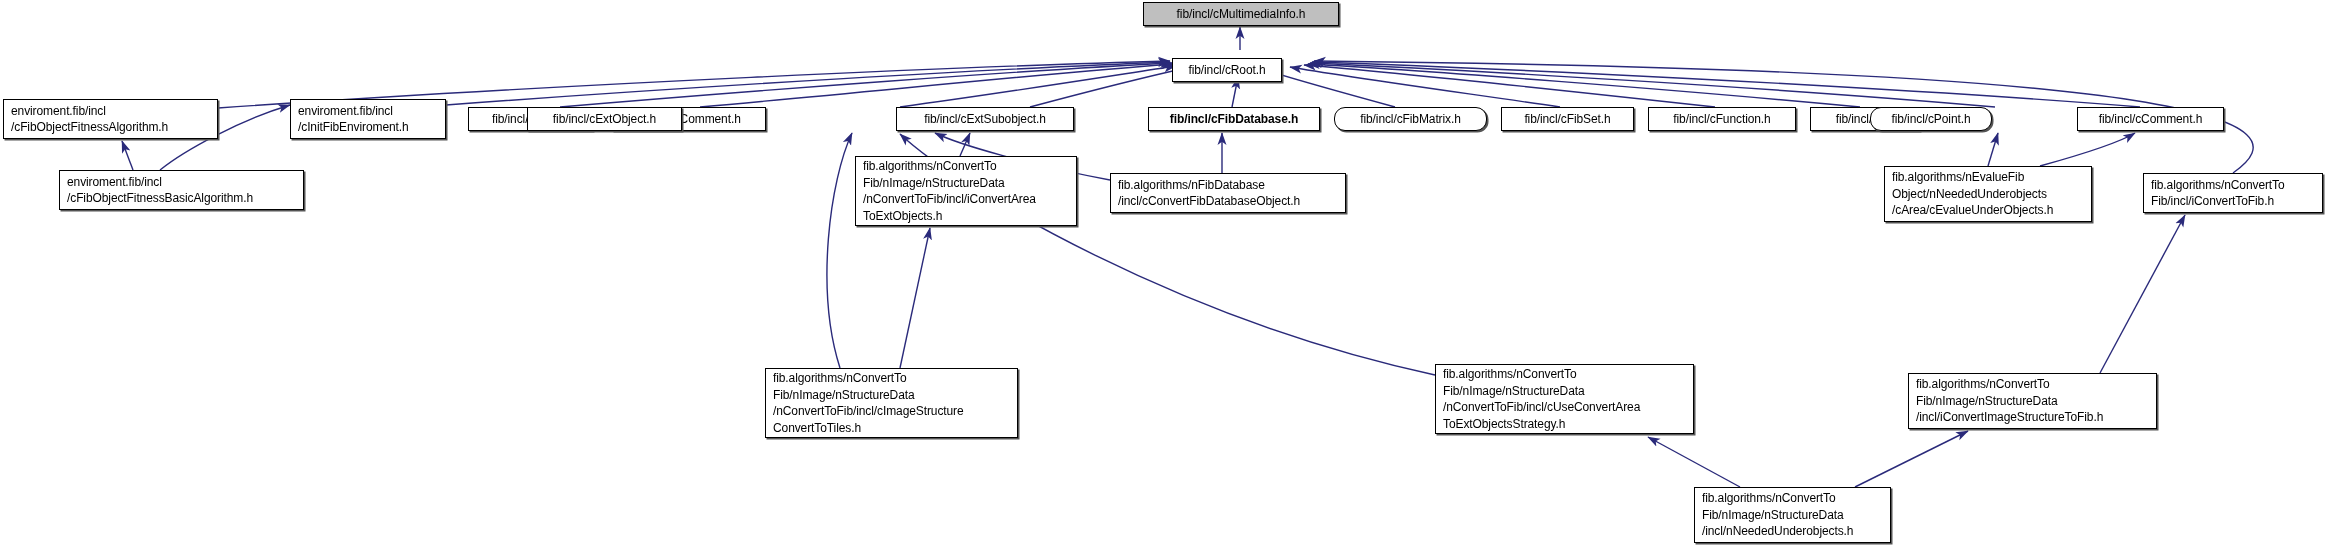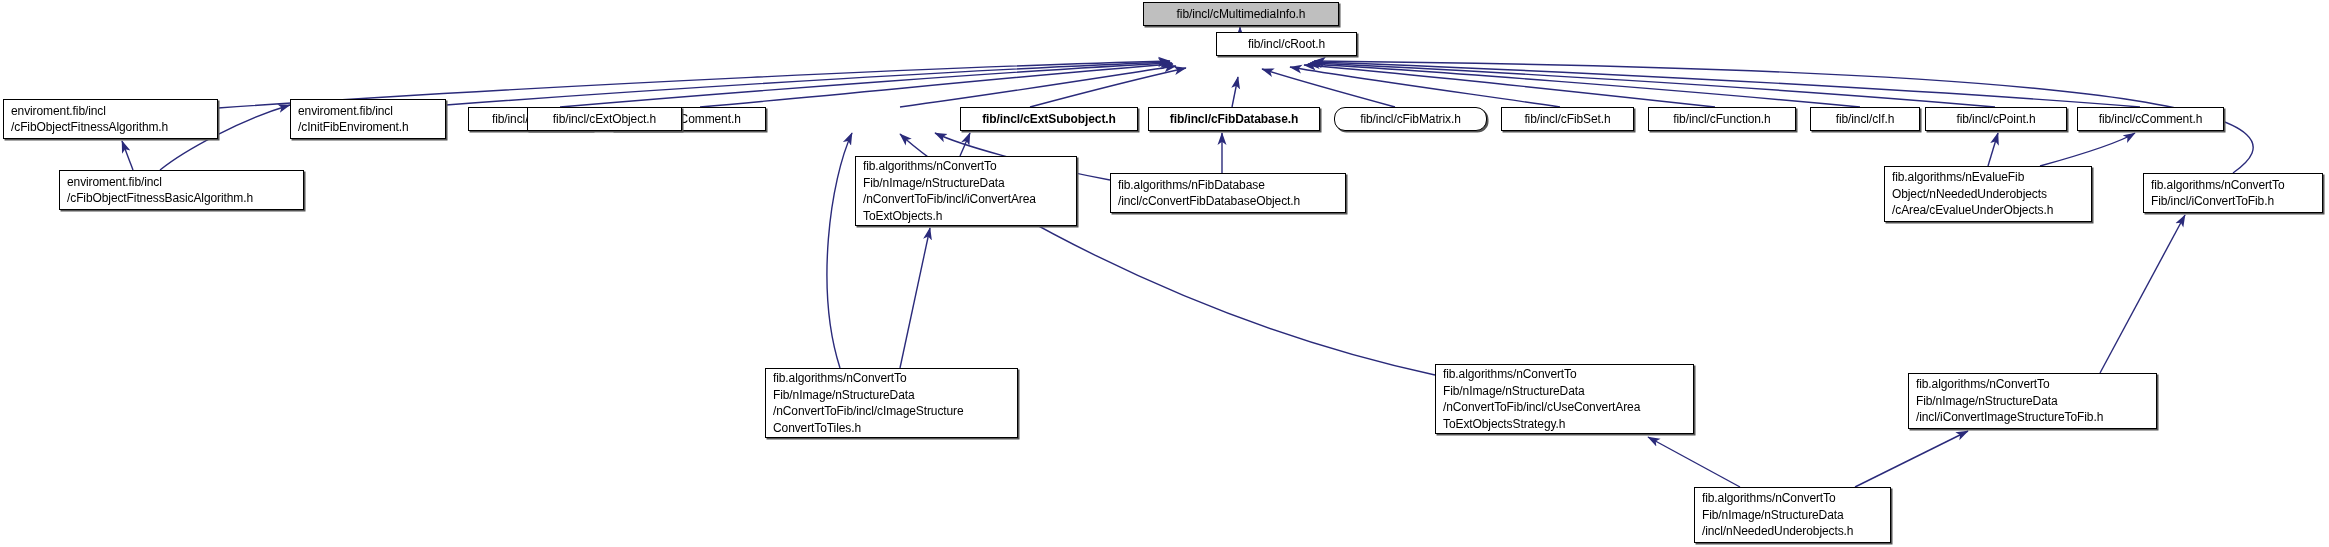--- a/index.html
+++ b/index.html
@@ -95,59 +95,59 @@
         <path d="M 2040,166 C 2080,155 2120,142 2135,133" fill="none" stroke="#2a2a7a" stroke-width="1.4" marker-end="url(#arrow)"></path>
         <path d="M 1740,487 L 1648,437" fill="none" stroke="#2a2a7a" stroke-width="1.4" marker-end="url(#arrow)"></path>
         <path d="M 1855,487 L 1968,431" fill="none" stroke="#2a2a7a" stroke-width="1.4" marker-end="url(#arrow)"></path>
         <path d="M 2100,373 L 2185,215" fill="none" stroke="#2a2a7a" stroke-width="1.4" marker-end="url(#arrow)"></path>
       </g>
   </svg>
   <div id="nodes">
       <div class="node root-node" style="left: 1143px; top: 2px; width: 196px; height: 24px;">
         <span class="ln">fib/incl/cMultimediaInfo.h</span>
       </div>
-      <div class="node" style="left: 1172px; top: 32px; width: 141px; height: 24px; margin-left: 44px;">
+      <div class="node" style="left: 1172px; top: 58px; width: 110px; height: 24px;">
         <span class="ln">fib/incl/cRoot.h</span>
       </div>
       <div class="node left-align" style="left: 3px; top: 99px; width: 215px; height: 40px;">
         <span class="ln">enviroment.fib/incl</span>
         <span class="ln">/cFibObjectFitnessAlgorithm.h</span>
       </div>
       <div class="node left-align" style="left: 290px; top: 99px; width: 156px; height: 40px;">
         <span class="ln">enviroment.fib/incl</span>
         <span class="ln">/cInitFibEnviroment.h</span>
       </div>
       <div class="node" style="left: 468px; top: 107px; width: 125px; height: 24px;">
         <span class="ln">fib/incl/cArea.h</span>
       </div>
       <div class="node" style="left: 612px; top: 107px; width: 154px; height: 24px;">
         <span class="ln">fib/incl/cComment.h</span>
       </div>
       <div class="node" style="left: 527px; top: 107px; width: 155px; height: 24px;">
         <span class="ln">fib/incl/cExtObject.h</span>
       </div>
-      <div class="node" style="left: 960px; top: 107px; width: 178px; height: 24px; font-weight: bold;">
+      <div class="node" style="left: 896px; top: 107px; width: 178px; height: 24px;">
         <span class="ln">fib/incl/cExtSubobject.h</span>
       </div>
       <div class="node" style="left: 1148px; top: 107px; width: 172px; height: 24px; font-weight: bold;">
         <span class="ln">fib/incl/cFibDatabase.h</span>
       </div>
       <div class="node" style="left: 1334px; top: 107px; width: 153px; height: 24px; border-radius: 11px;">
         <span class="ln">fib/incl/cFibMatrix.h</span>
       </div>
       <div class="node" style="left: 1501px; top: 107px; width: 133px; height: 24px;">
         <span class="ln">fib/incl/cFibSet.h</span>
       </div>
       <div class="node" style="left: 1648px; top: 107px; width: 148px; height: 24px;">
         <span class="ln">fib/incl/cFunction.h</span>
       </div>
       <div class="node" style="left: 1810px; top: 107px; width: 110px; height: 24px;">
         <span class="ln">fib/incl/cIf.h</span>
       </div>
-      <div class="node" style="left: 1925px; top: 107px; width: 142px; height: 24px;">
+      <div class="node" style="left: 1870px; top: 107px; width: 122px; height: 24px; border-radius: 11px;">
         <span class="ln">fib/incl/cPoint.h</span>
       </div>
       <div class="node" style="left: 2077px; top: 107px; width: 147px; height: 24px;">
         <span class="ln">fib/incl/cComment.h</span>
       </div>
       <div class="node left-align" style="left: 59px; top: 170px; width: 245px; height: 40px;">
         <span class="ln">enviroment.fib/incl</span>
         <span class="ln">/cFibObjectFitnessBasicAlgorithm.h</span>
       </div>
       <div class="node left-align" style="left: 855px; top: 156px; width: 222px; height: 70px;">

